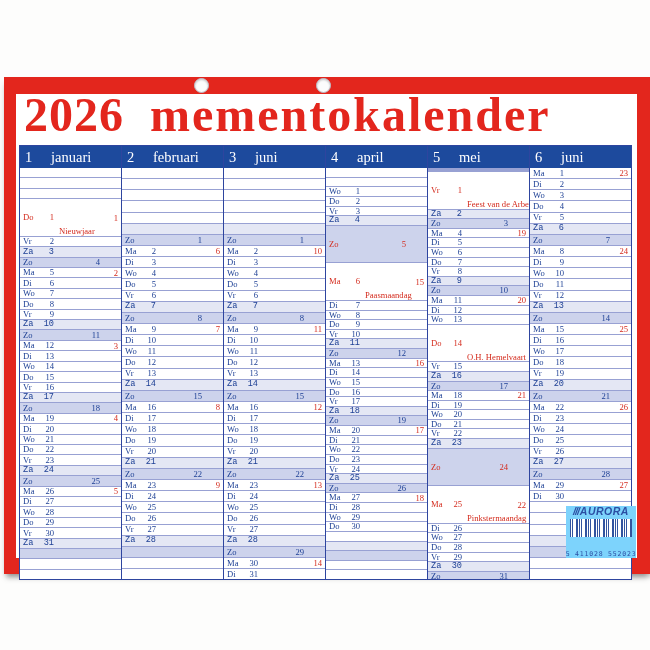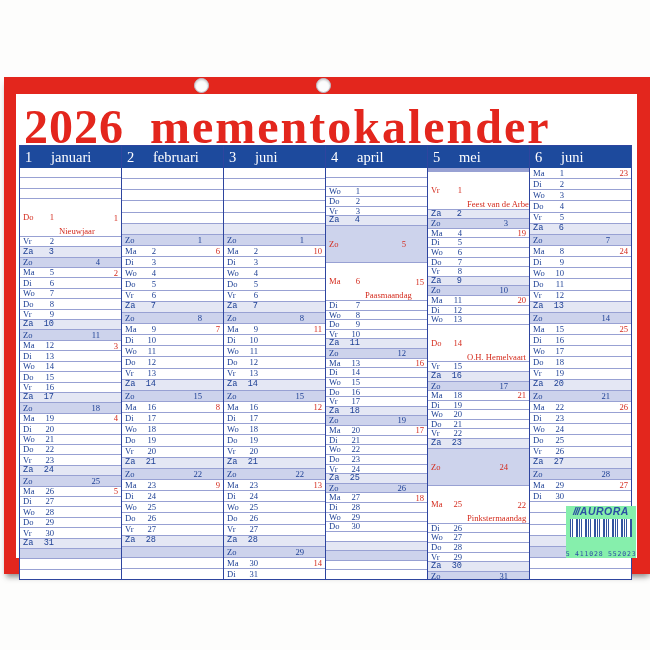--- a/index.html
+++ b/index.html
@@ -8,21 +8,21 @@
   }
   html,body{margin:0;padding:0;}
   body{width:650px;height:650px;position:relative;background:#fdfdfc;overflow:hidden;
        font-family:"Liberation Serif","DejaVu Serif",serif;}
   .frame{position:absolute;left:4px;top:77px;width:646px;height:497px;background:var(--red);
          box-shadow:0 5px 6px -2px rgba(0,0,0,.35),3px 3px 4px rgba(0,0,0,.12);}
   .paper{position:absolute;left:12px;top:17px;right:13px;bottom:16px;background:#fff;}
   .hole{position:absolute;top:78px;width:13px;height:13px;border-radius:50%;background:#fcfcfc;
         border:1px solid #b7bcc6;box-shadow:inset 0 1px 2px rgba(0,0,0,.2);z-index:4;}
   .hole.h1{left:194px}.hole.h2{left:316px}
-  .title{position:absolute;left:24px;top:102px;z-index:3;color:var(--red);font-weight:bold;
+  .title{position:absolute;left:24px;top:90px;z-index:3;color:var(--red);font-weight:bold;
          font-size:48px;line-height:50px;white-space:nowrap;}
   .title .year{letter-spacing:1px;}
   .title .word{margin-left:26px;letter-spacing:2px;}
   .grid{position:absolute;left:19px;top:145px;width:613px;z-index:3;display:flex;
         border:1px solid var(--colline);box-sizing:border-box;background:#fff;}
   .col{flex:1 1 0;min-width:0;overflow:hidden;}
   .col:not(:last-child){border-right:1px solid var(--colline);}
   .mhead{height:22px;background:var(--header-blue);color:#fff;display:flex;align-items:center;
          font-size:14.5px;}
   .mnum{margin-left:5px;width:10px;}
@@ -31,21 +31,21 @@
   .row{flex:1 1 0;box-sizing:border-box;border-bottom:1px solid var(--line);position:relative;
        display:flex;align-items:center;font-size:8.6px;color:var(--day-blue);line-height:1;}
   .rows .row:last-child{border-bottom:none;}
   .row.za{background:var(--za);font-family:Liberation Mono, monospace;}
   .row.zo{background:var(--zo);gap:46px;}
   .row.hol{color:var(--accent-red);}
   .wd{width:14px;padding-left:3px;flex:0 0 auto;}
   .dn{width:17px;text-align:right;flex:0 0 auto;}
   .note{margin-left:5px;white-space:nowrap;margin-top:28px;}
   .wk{position:absolute;right:3px;top:50%;transform:translateY(-50%);color:var(--accent-red);}
-  .brandbox{position:absolute;left:566px;top:506px;width:70px;height:52px;background:#86efac;z-index:6;
+  .brandbox{position:absolute;left:566px;top:506px;width:70px;height:52px;background:#7dd3fc;z-index:6;
             display:flex;flex-direction:column;align-items:center;justify-content:flex-start;}
   .brand{font-family:"Liberation Sans","DejaVu Sans",sans-serif;font-style:italic;font-weight:bold;
          font-size:10.5px;color:#2b4fa3;letter-spacing:.5px;line-height:11px;}
   .brand .slashes{letter-spacing:-1px;margin-right:1px;}
   .barcode{width:62px;height:20px;margin-top:2px;
            background:repeating-linear-gradient(90deg,
              #33549f 0,#33549f 1px,#fff 1px,#fff 2px,
              #33549f 2px,#33549f 3px,#fff 3px,#fff 6px,
              #33549f 6px,#33549f 8px,#fff 8px,#fff 9px);}
   .digits{font-family:"DejaVu Sans Mono",monospace;font-size:6.5px;letter-spacing:.8px;

